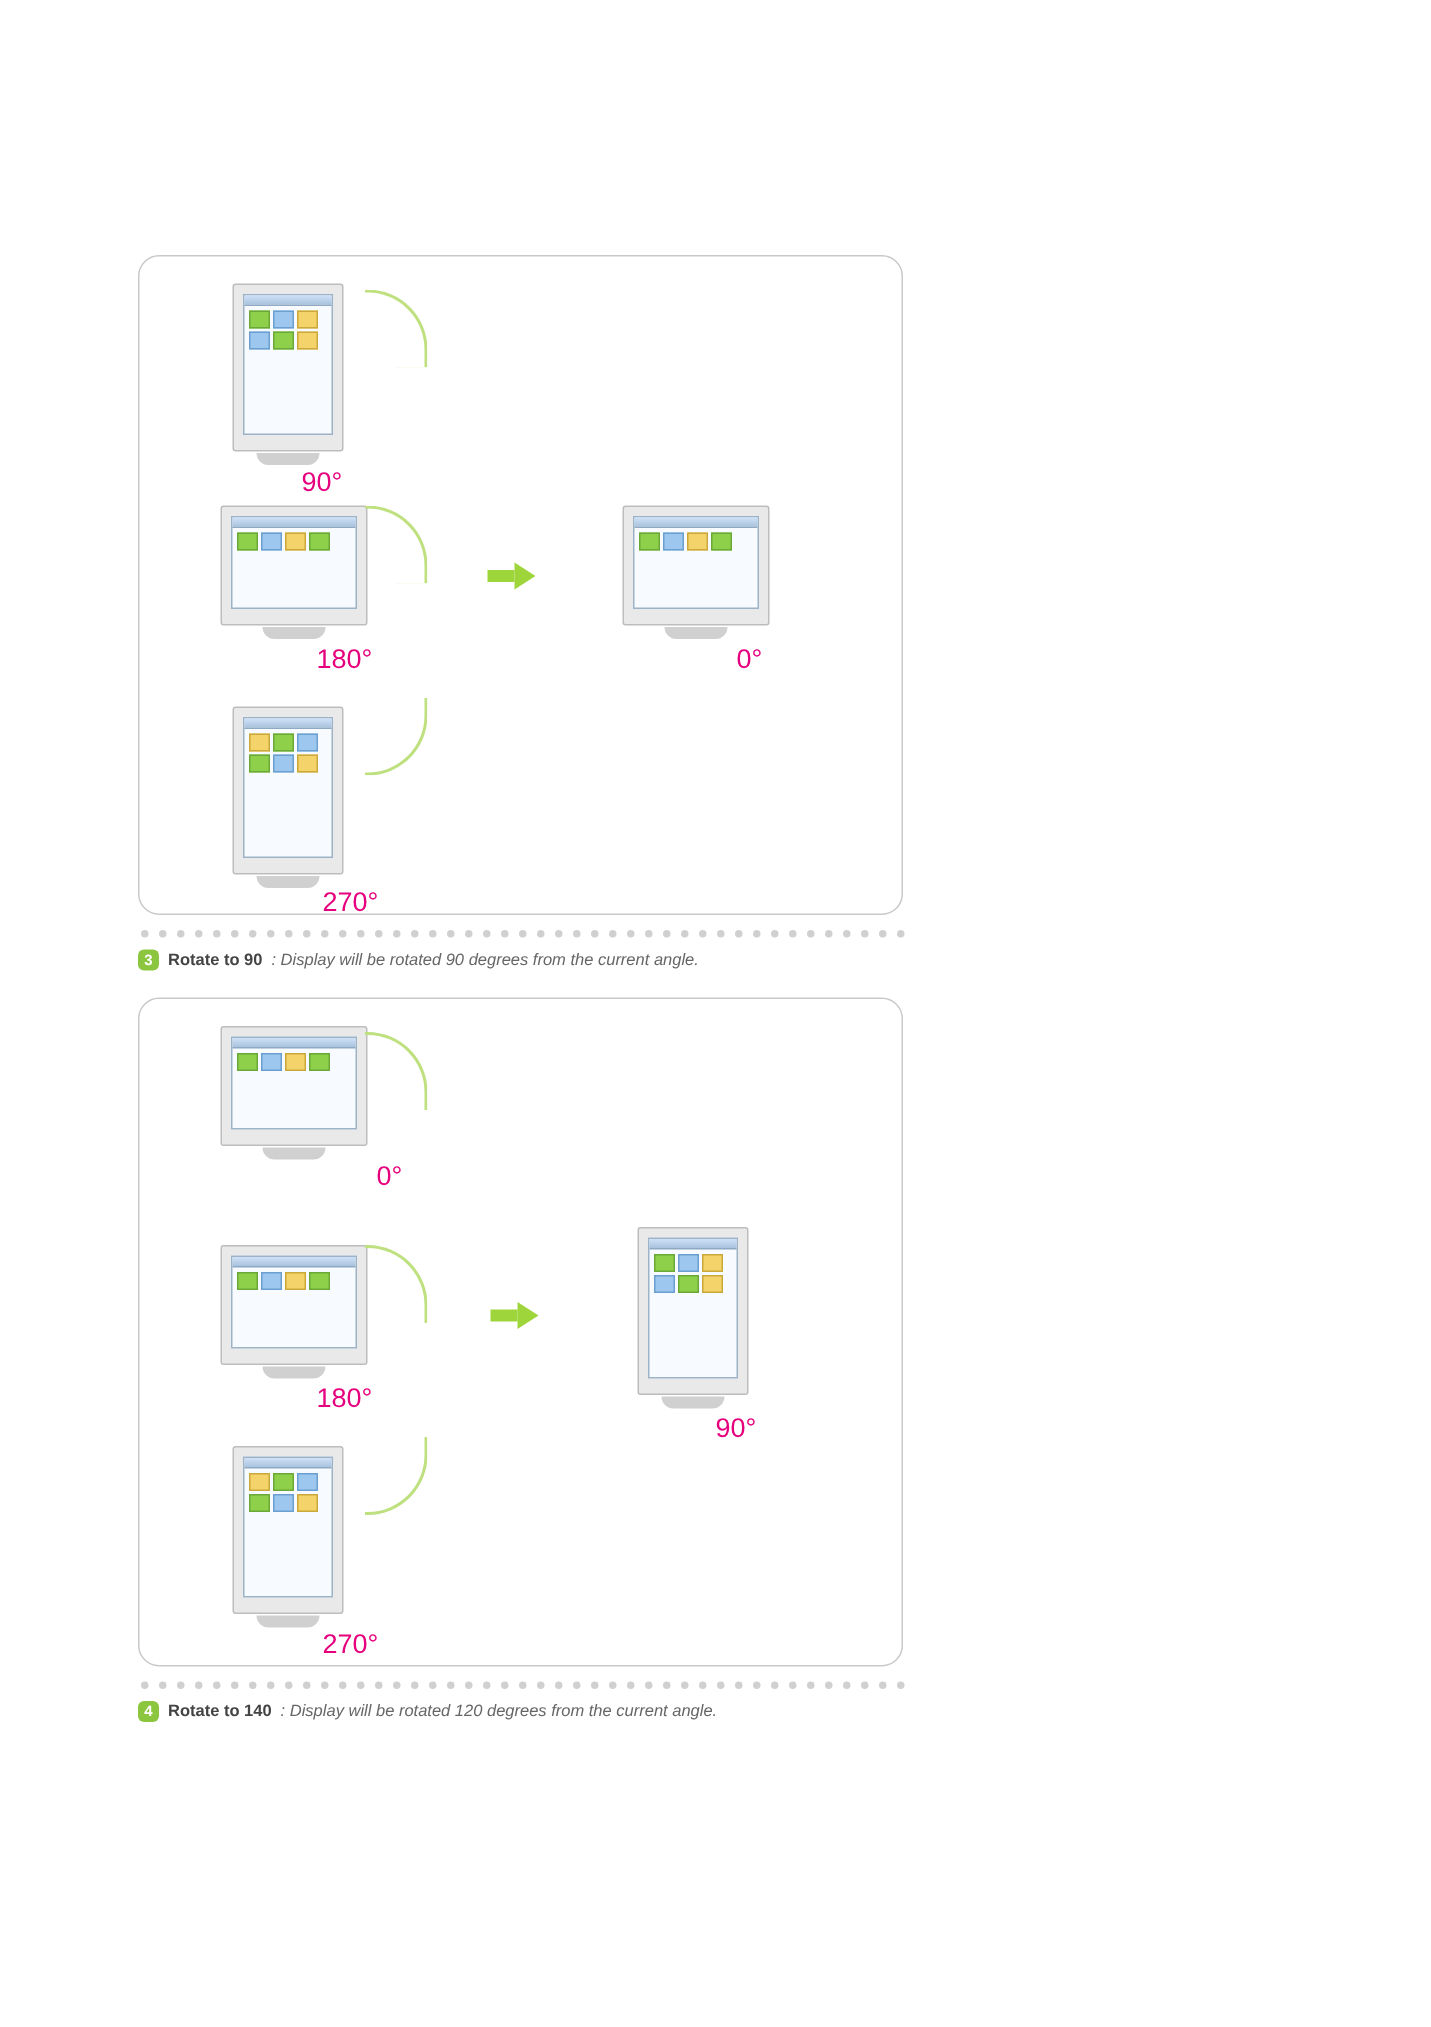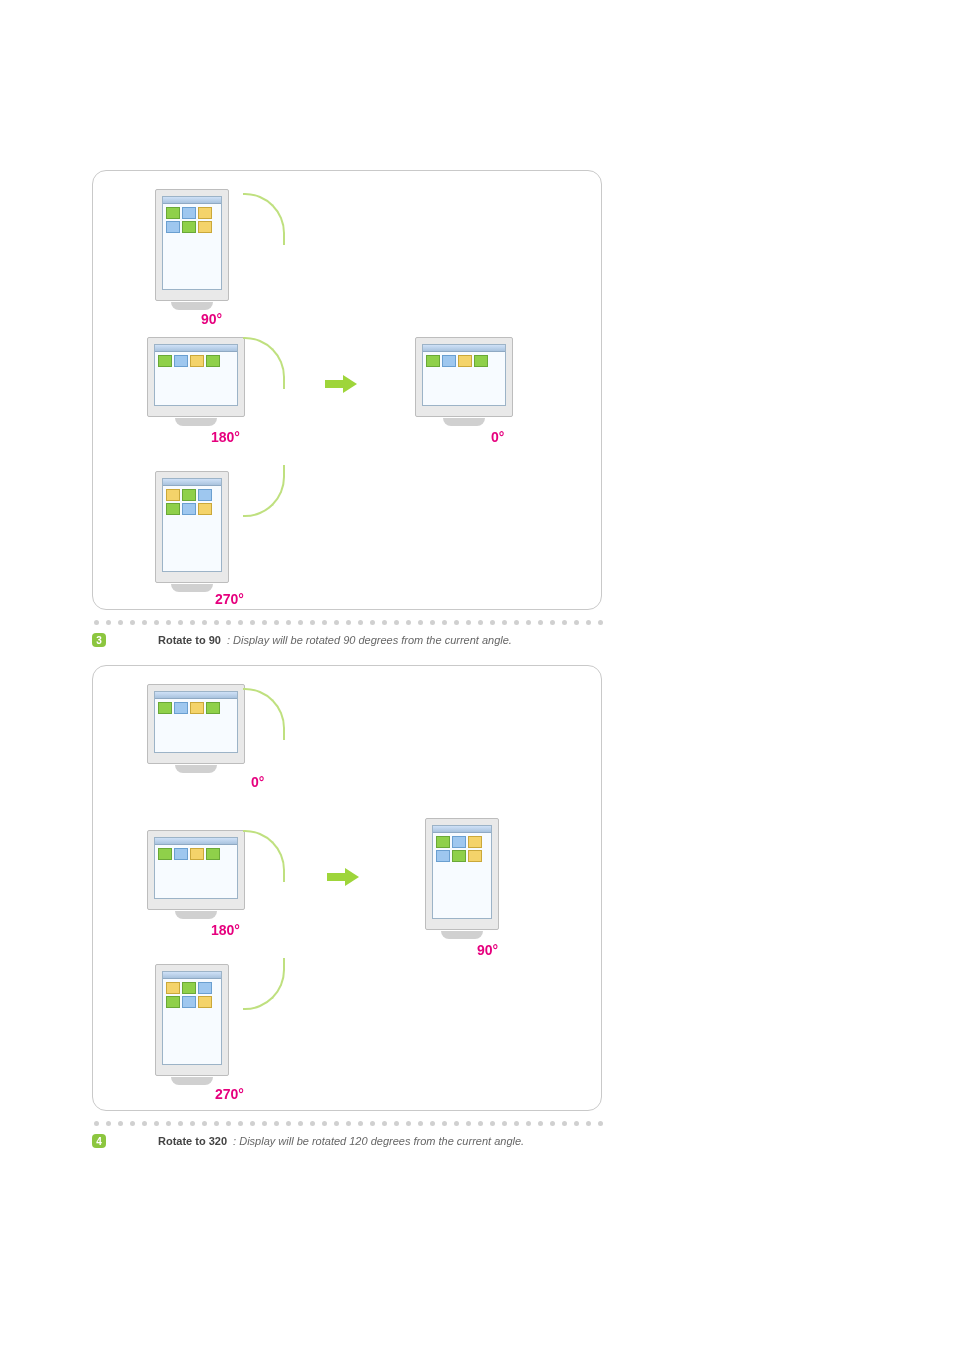--- a/index.html
+++ b/index.html
@@ -57,21 +57,21 @@
   .step-badge {
     width: 14px; height: 14px;
     border-radius: 4px;
     display: flex; align-items: center; justify-content: center;
     color: #fff;
     font-weight: bold;
     font-size: 10px;
   }
   .step-badge.g3 { background: #8cc63f; }
   .step-badge.g4 { background: #8cc63f; }
-  .step-title { font-weight: bold; color: #444; margin-left: 46px; }
+  .step-title { font-weight: bold; color: #444; }
   .step-desc  { color: #666; font-style: italic; }
 
   
   .thumb { position: absolute; }
   .mon {
     width: 96px; height: 78px;
     background: #e9e9e9;
     border: 1px solid #bdbdbd;
     border-radius: 2px;
     position: relative;
@@ -111,22 +111,22 @@
     position: absolute;
     width: 40px; height: 50px;
     border: 2px solid #bfe07f;
     border-left: none;
     border-bottom: none;
     border-radius: 0 40px 0 0;
   }
   .angle {
     position: absolute;
     font-family: "Comic Sans MS", cursive, sans-serif;
-    font-size: 14px;
-    font-weight: bold;
+    font-size: 18px;
+    font-weight: normal;
     color: #e6007e;
   }
   .arrow {
     position: absolute;
     width: 34px; height: 18px;
   }
   .arrow::before {
     content:"";
     position:absolute;
     left:0; top:5px;
@@ -396,18 +396,18 @@
         <span></span>
         <span></span>
         <span></span>
         <span></span>
         <span></span>
         <span></span>
       </div>
 
     <div class="step-line">
       <div class="step-badge g4">4</div>
-      <span class="step-title">Rotate to 320</span>
+      <span class="step-title">Rotate to 140</span>
       <span class="step-desc"> : Display will be rotated 120 degrees from the current angle.</span>
     </div>
   </div>
 
 </div>
 
 </body></html>

